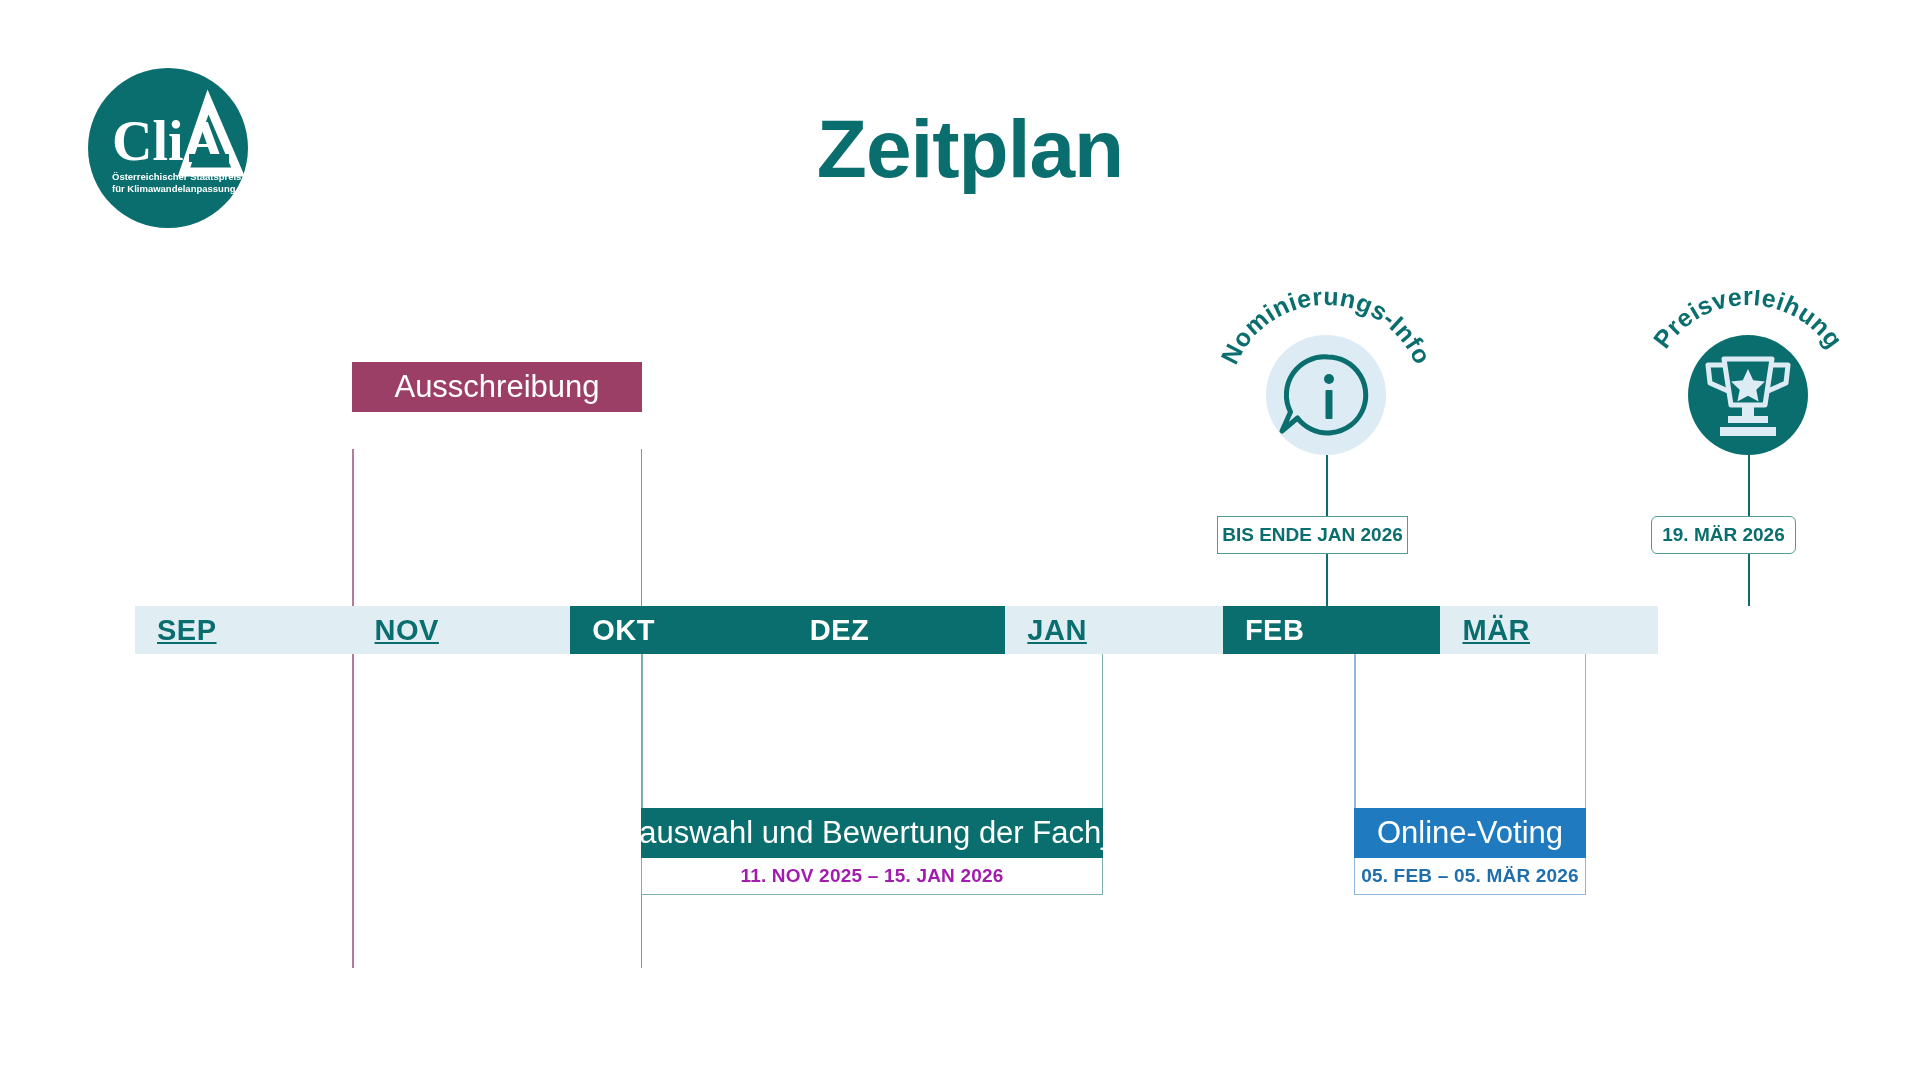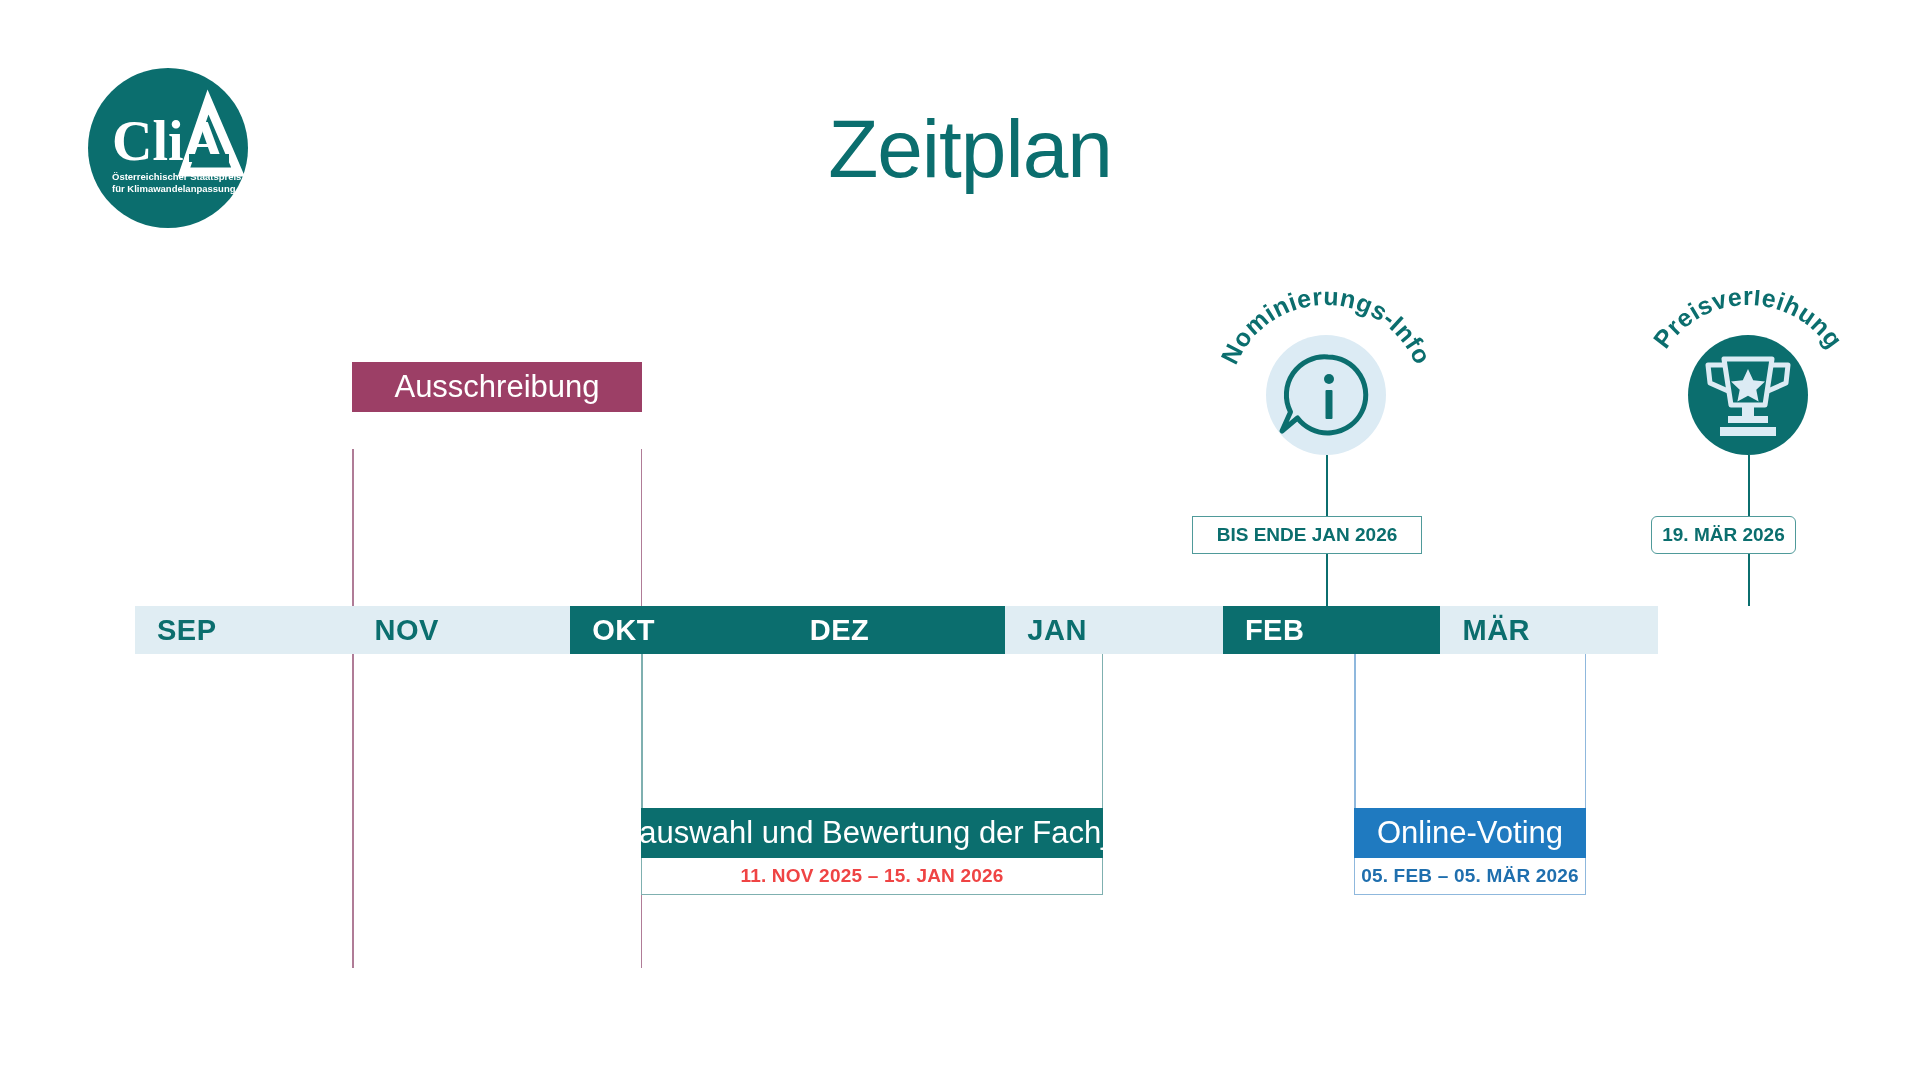--- a/index.html
+++ b/index.html
@@ -59,20 +59,21 @@
     align-items: center;
     font-size: 29px;
     font-weight: 700;
     letter-spacing: 0.5px;
     padding-left: 22px;
     box-sizing: border-box;
   }
   .month.light {
     background: #e0edf3;
     color: #0b6e6e;
+    text-decoration: underline;
   }
   .month.dark {
     background: #0b6e6e;
     color: #ffffff;
   }
 
   
   .vline {
     position: absolute;
     width: 1.5px;
@@ -138,21 +139,21 @@
     left: 641px;
     top: 808px;
     width: 462px;
   }
   #block-vorauswahl .bar {
     background: #0b6e6e;
   }
   #block-vorauswahl .datebar {
     border: 1.5px solid #7fb0b0;
     border-top: none;
-    color: #ef4444;
+    color: #a21caf;
   }
   #block-vorauswahl .stem-left,
   #block-vorauswahl .stem-right {
     position: absolute;
     bottom: 87px;
     width: 1.5px;
     height: 154px;
     background: #7fb0b0;
   }
   #block-vorauswahl .stem-left { left: 0; }
@@ -233,41 +234,41 @@
     border: 1.5px solid #4f9a9a;
     background: #ffffff;
     color: #0b6e6e;
     font-size: 19px;
     font-weight: 700;
     display: flex;
     align-items: center;
     justify-content: center;
     white-space: nowrap;
   }
-  #pill-nominierung { left: 1192px; top: 516px; width: 230px; }
+  #pill-nominierung { left: 1217px; top: 516px; width: 191px; }
   #pill-preisverleihung { left: 1651px; top: 516px; width: 145px; border-radius: 6px; }
 </style>
 </head>
 <body>
 
 <div class="stage">
 
   <div class="logo">
     <div class="logo-circle"></div>
     <svg class="logo-svg" viewBox="0 0 160 160">
       <text x="24" y="92" font-family="Liberation Serif, serif" font-size="56" font-weight="700" fill="#ffffff">CliA</text>
       <path d="M96 104 L120 34 L150 104 Z" fill="none" stroke="#ffffff" stroke-width="9" stroke-linejoin="miter"></path>
       <rect x="101" y="86" width="40" height="8" fill="#0b6e6e"></rect>
       <text x="24" y="112" font-family="Liberation Sans, sans-serif" font-size="9.5" font-weight="700" fill="#ffffff">Österreichischer Staatspreis</text>
       <text x="24" y="124" font-family="Liberation Sans, sans-serif" font-size="9.5" font-weight="700" fill="#ffffff">für Klimawandelanpassung</text>
     </svg>
   </div>
 
   <div class="title-wrap">
-    <div style="font-size:82px;font-weight:400;color:#0b6e6e;line-height:1;letter-spacing:-1px;">Zeitplan</div>
+    <div style="font-size:82px;font-weight:700;color:#0b6e6e;line-height:1;letter-spacing:-1px;">Zeitplan</div>
   </div>
 
   <div class="block" id="block-ausschreibung">
     <div class="bar">Ausschreibung</div>
     <div class="stem-left"></div>
     <div class="stem-right"></div>
   </div>
 
   <div class="badge" id="badge-nominierung">
     <svg class="badge-arc" viewBox="0 0 210 210">

